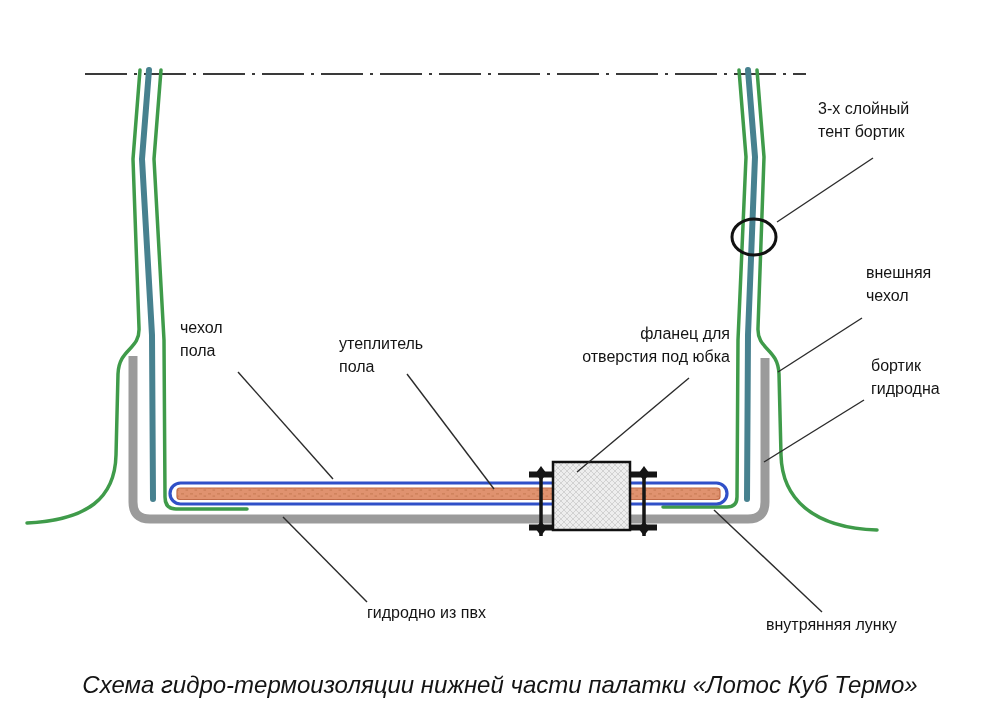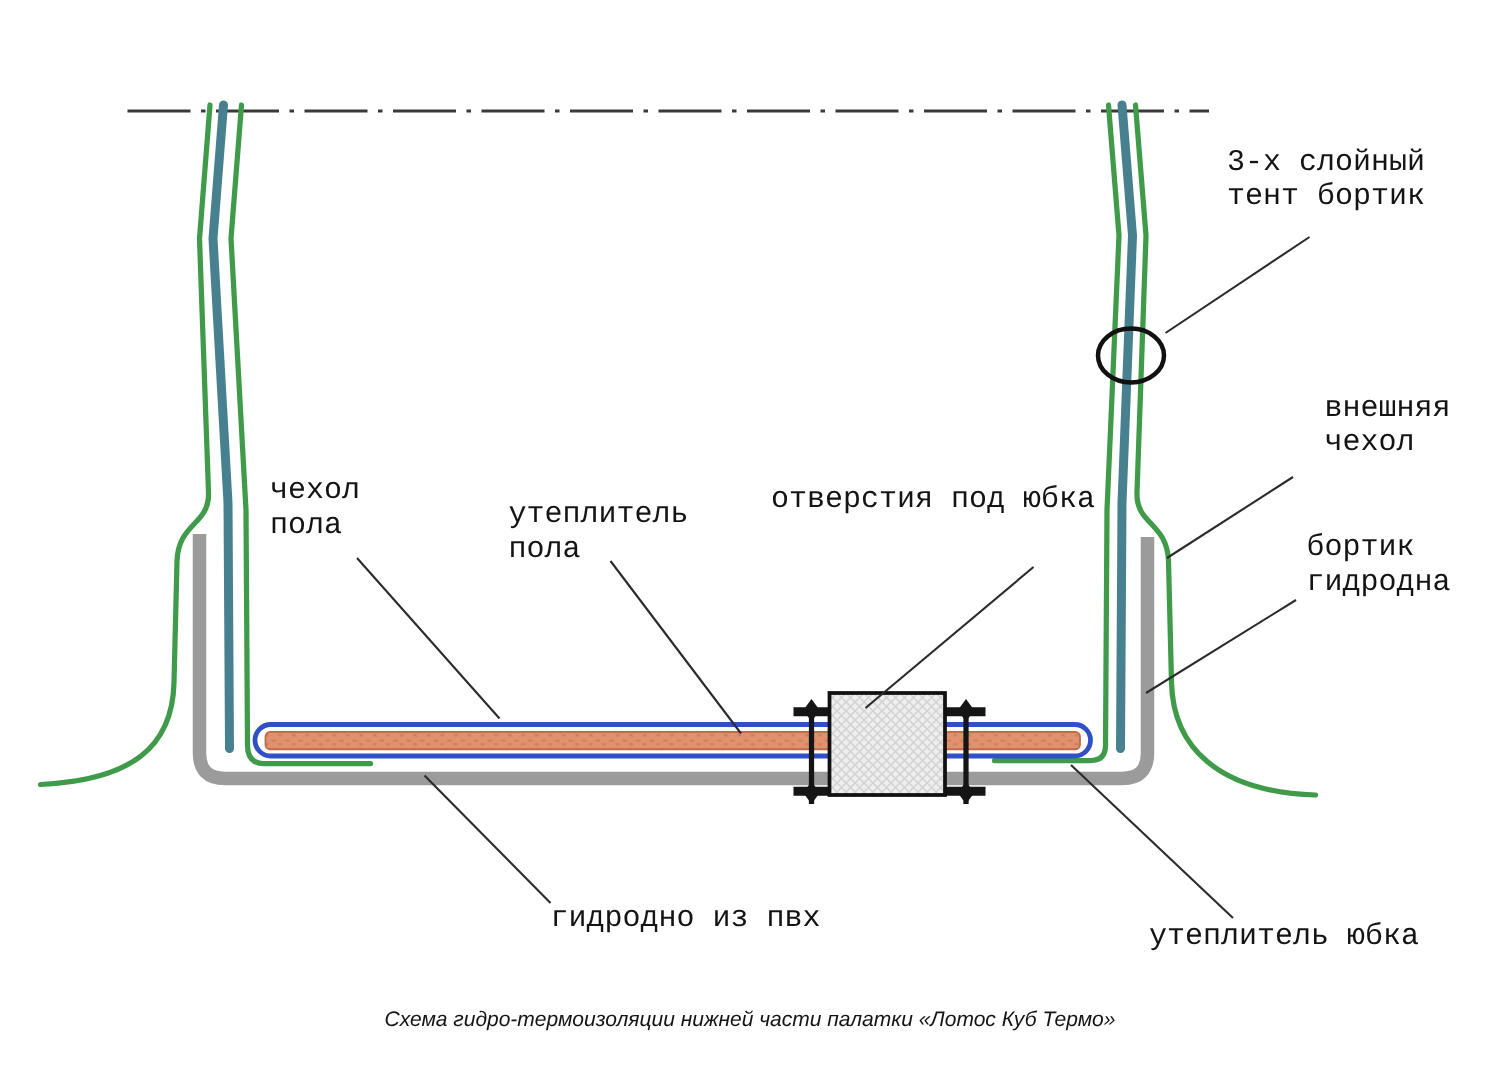--- a/index.html
+++ b/index.html
@@ -2,29 +2,28 @@
 <html><head>
 <meta charset="utf-8">
 <style>
   html,body{margin:0;padding:0;background:#ffffff;}
   #stage{
     position:relative;width:1000px;height:724px;background:#ffffff;overflow:hidden;
     font-family:"Liberation Sans","DejaVu Sans",sans-serif;color:#111;
   }
   #art{position:absolute;left:0;top:0;width:1000px;height:724px;}
   .label{
-    position:absolute;font-size:20px;line-height:23px;color:#141414;
+    position:absolute;font-size:16px;line-height:23px;color:#141414;
     white-space:nowrap;
-    font-family:Liberation Mono, monospace;
   }
   .label div{white-space:nowrap;}
   .label.right{text-align:right;}
   #caption{
     position:absolute;left:0;right:0;top:671px;text-align:center;
-    font-style:italic;font-size:14px;color:#141414;
+    font-style:italic;font-size:24px;color:#141414;
   }
   svg path, svg line, svg rect, svg ellipse, svg polygon{vector-effect:none;}
   .nofill{fill:none;}
 </style>
 </head>
 <body>
 
 <div id="stage">
 
   <svg id="art" viewBox="0 0 1000 724">
@@ -82,47 +81,48 @@
     <line x1="689" y1="378" x2="577" y2="472" stroke="#2b2b2b" stroke-width="1.4"></line>
     <line x1="283" y1="517" x2="367" y2="602" stroke="#2b2b2b" stroke-width="1.4"></line>
     <line x1="714" y1="510" x2="822" y2="612" stroke="#2b2b2b" stroke-width="1.4"></line>
   </svg>
 
   <div class="label" style="left:818px;top:97px;">
     <div>3-х слойный</div>
     <div>тент бортик</div>
   </div>
 
-  <div class="label" style="left:866px;top:261px;margin-left:17px;">
+  <div class="label" style="left:866px;top:261px;">
     <div>внешняя</div>
     <div>чехол</div>
   </div>
 
   <div class="label" style="left:859px;top:354px;margin-left:12px;">
     <div>бортик</div>
     <div>гидродна</div>
   </div>
 
   <div class="label" style="left:180px;top:316px;">
     <div>чехол</div>
     <div>пола</div>
   </div>
 
   <div class="label" style="left:339px;top:332px;">
     <div>утеплитель</div>
     <div>пола</div>
   </div>
 
   <div class="label right" style="right:270px;top:322px;">
+    <div>фланец для</div>
     <div>отверстия под юбка</div>
   </div>
 
   <div class="label" style="left:367px;top:601px;">
     <div>гидродно из пвх</div>
   </div>
 
   <div class="label" style="left:766px;top:613px;">
-    <div>утеплитель юбка</div>
+    <div>внутрянняя лунку</div>
   </div>
 
   <div id="caption">Схема гидро-термоизоляции нижней части палатки «Лотос Куб Термо»</div>
 
 </div>
 
 </body></html>

